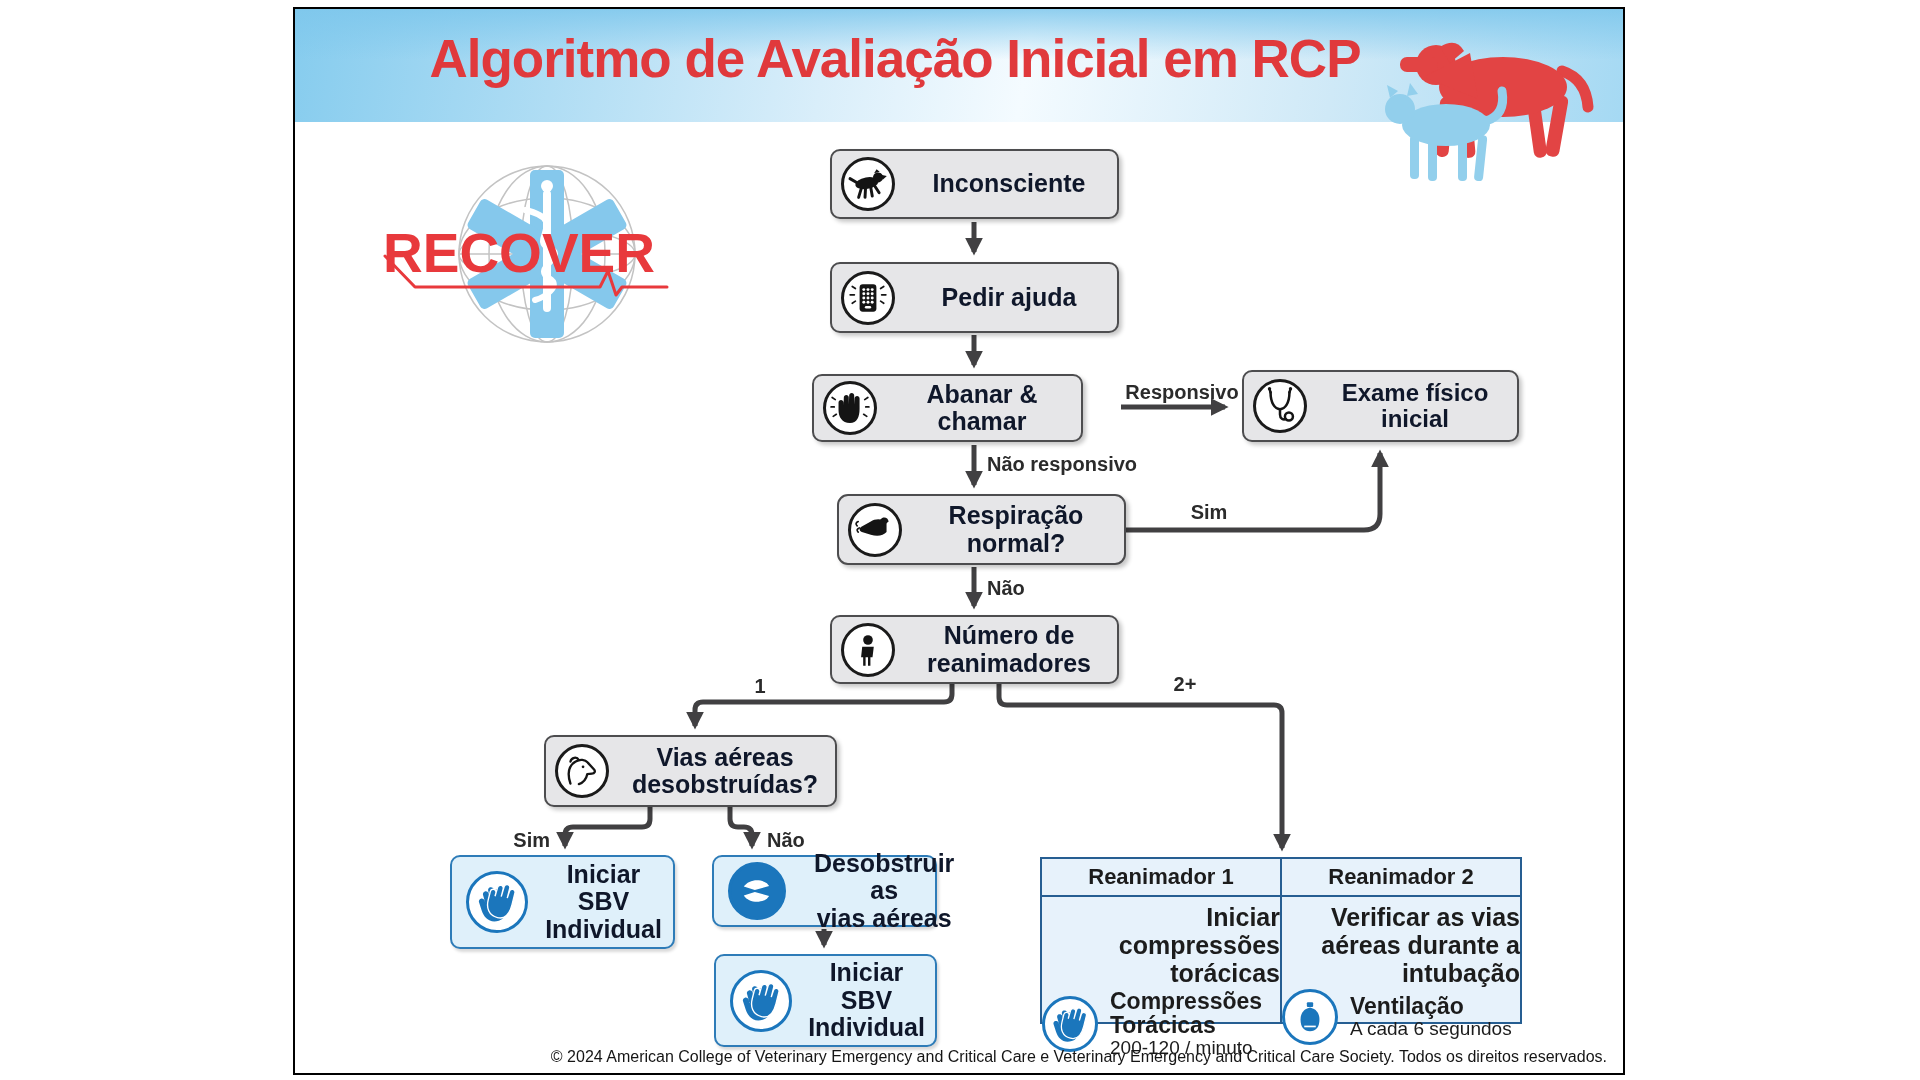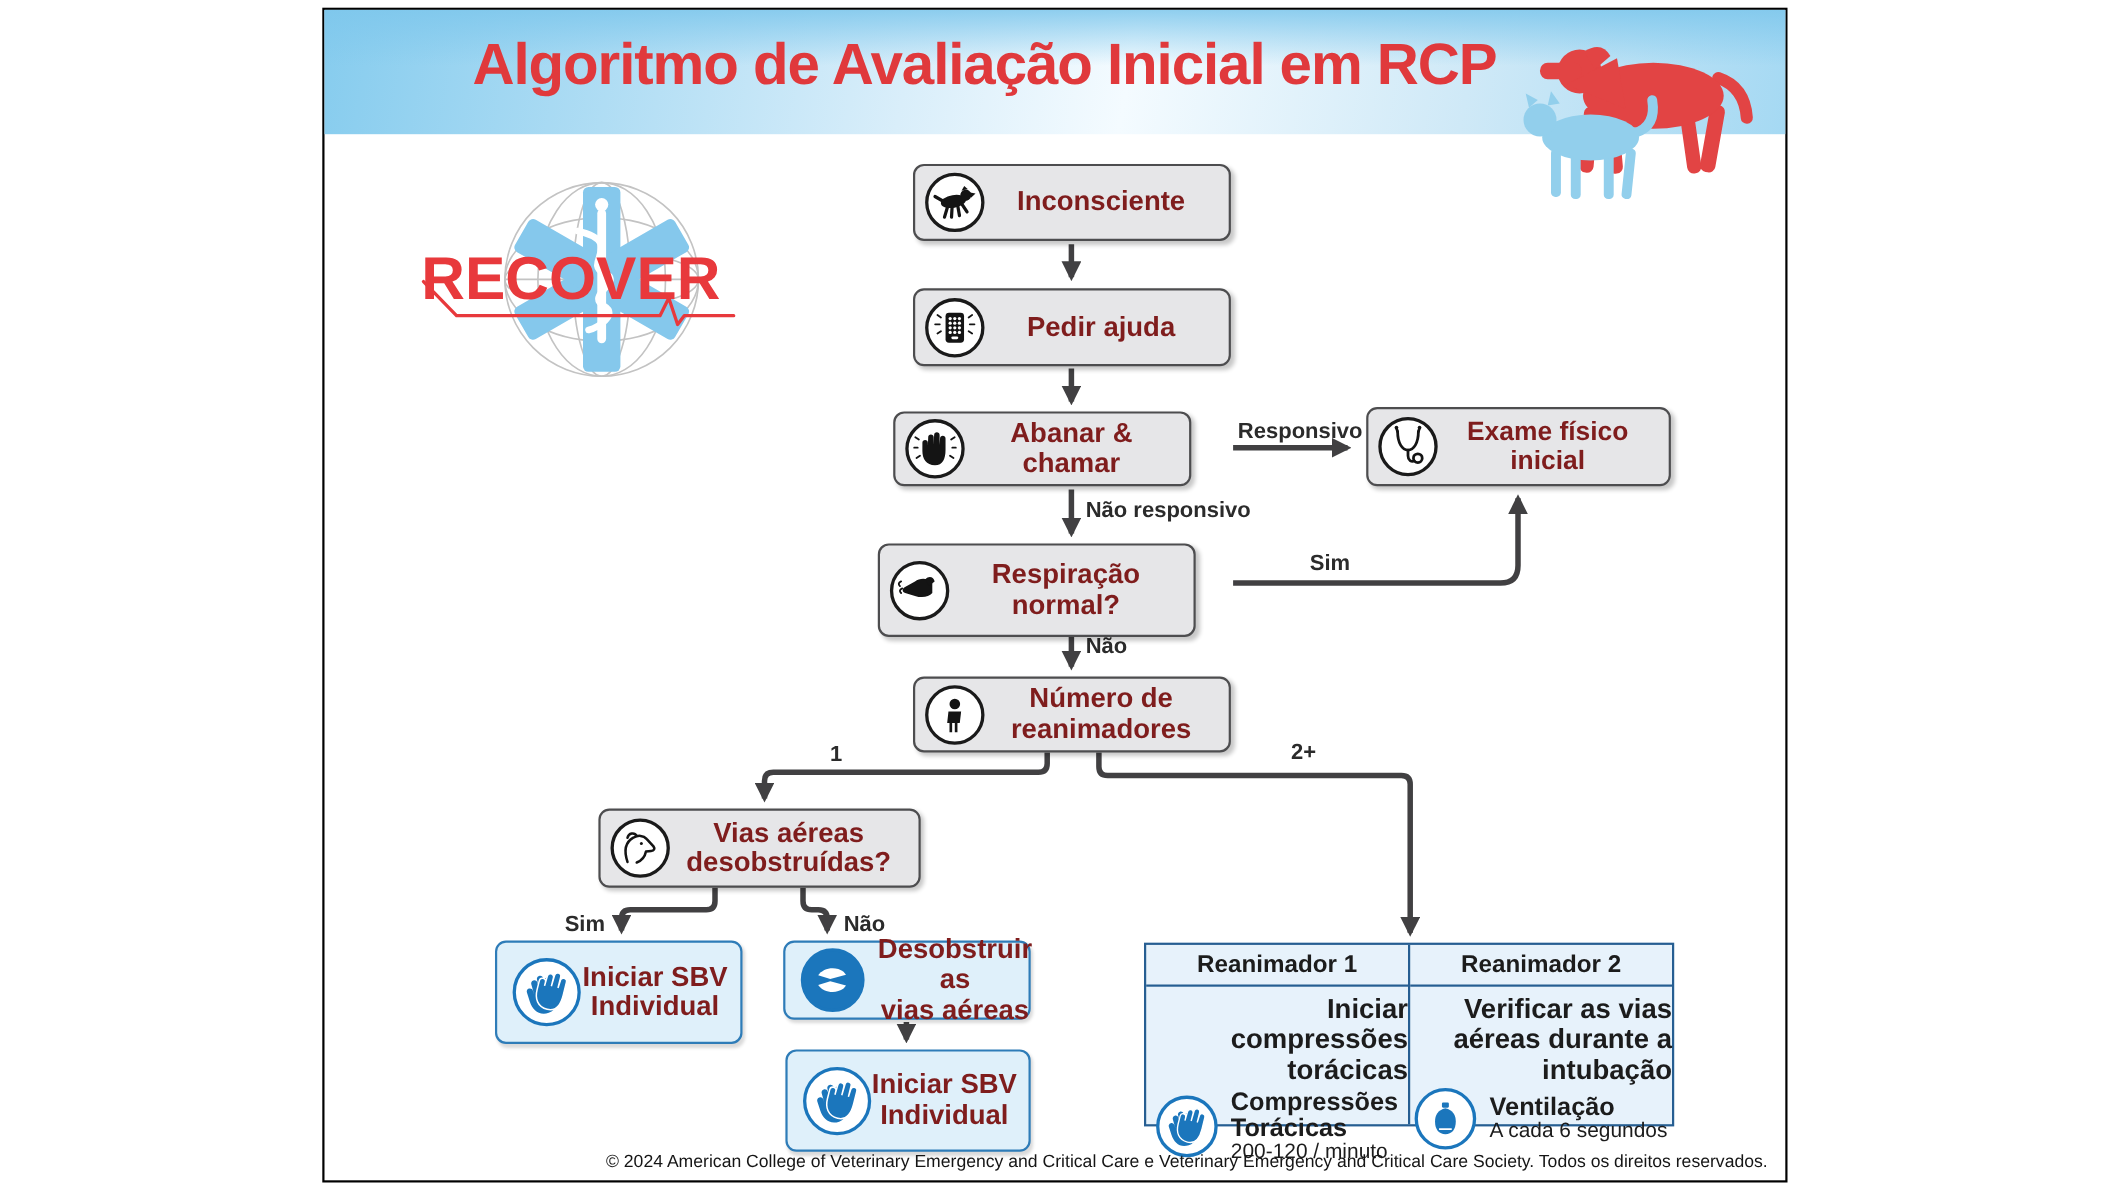--- a/index.html
+++ b/index.html
@@ -18,36 +18,36 @@
   .logo-word{position:absolute;left:88px;top:212px;font-size:55px;font-weight:bold;
              color:#e8393c;letter-spacing:0px;}
   .logo-ekg{position:absolute;left:80px;top:235px;width:300px;height:60px;}
   .connectors{position:absolute;left:0;top:0;width:1332px;height:1068px;pointer-events:none;}
   .node{position:absolute;display:flex;align-items:center;background:#e6e6e8;
         border:2px solid #4d4d4f;border-radius:10px;box-shadow:3px 3px 4px rgba(0,0,0,.22);
         box-sizing:border-box;}
   .icircle{width:54px;height:54px;border-radius:50%;border:3px solid #1a1a1a;background:#fff;
            flex:0 0 auto;margin-left:9px;display:flex;align-items:center;justify-content:center;
            box-sizing:border-box;}
-  .lbl{flex:1;text-align:center;font-weight:bold;font-size:25px;color:#7f1d1d;
-       padding:0 10px 0 0;line-height:1.1;}
+  .lbl{flex:1;text-align:center;font-weight:bold;font-size:25px;color:#0f172a;
+       padding:0 10px 0 16px;line-height:1.1;}
   .lbl.sm{font-size:24px;}
   .bluenode{background:#dff0fa;border-color:#2e7cb8;box-shadow:2px 3px 3px rgba(0,0,0,.15);}
   .bluenode .icircle{border-color:#1b76bc;width:62px;height:62px;margin-left:14px;}
   .bluenode .icircle.solid{background:#1b76bc;}
   .edge{position:absolute;font-weight:bold;font-size:20px;color:#2b2b2b;}
   .rtable{position:absolute;left:745px;top:848px;width:482px;height:167px;background:#e7f2fb;
           border:2.5px solid #265e92;box-sizing:border-box;display:flex;}
   .t-col{flex:1;display:flex;flex-direction:column;box-sizing:border-box;}
   .t-col.right{border-left:2px solid #265e92;}
   .t-head{height:36px;line-height:36px;text-align:center;font-weight:bold;font-size:22px;
           color:#1c1c1c;border-bottom:2px solid #265e92;}
   .t-title{text-align:right;font-weight:bold;font-size:25px;line-height:1.12;color:#1c1c1c;
            padding-top:6px;}
-  .t-row{display:flex;align-items:center;justify-content:center;gap:12px;margin-top:2px;}
+  .t-row{display:flex;align-items:center;justify-content:flex-start;gap:12px;margin-top:2px;}
   .t-circ{width:56px;height:56px;border-radius:50%;border:3px solid #1b76bc;background:#fff;
           display:flex;align-items:center;justify-content:center;box-sizing:border-box;flex:0 0 auto;}
   .t-cap{font-weight:bold;font-size:23px;line-height:1.05;color:#1c1c1c;}
   .t-sub{font-weight:normal;font-size:19px;color:#1c1c1c;}
   .footer{position:absolute;right:16px;bottom:7px;font-size:16px;color:#151515;}
   .defs{position:absolute;width:0;height:0;}
 </style>
 </head>
 <body>
 
@@ -224,21 +224,21 @@
             <line x1="-9" y1="-13" x2="-10" y2="-16"></line>
               <line x1="9" y1="-13" x2="10" y2="-16"></line>
           </g>
           <circle cx="-10" cy="-16.5" r="1.6" fill="#141414"></circle>
             <circle cx="10" cy="-16.5" r="1.6" fill="#141414"></circle>
         </svg>
       </div>
       <div class="lbl sm">Exame físico inicial</div>
     </div>
 
-    <div class="node" style="left:503px;top:485px;width:289px;height:85px;">
+    <div class="node" style="left:542px;top:485px;width:289px;height:71px;border-radius:11px;">
       <div class="icircle">
         <svg width="42" height="42" viewBox="-20 -20 40 40">
           <path d="M11,-8 C6,-11 0,-11 -4,-8 L-13,-3 C-15.5,-1.5 -15,1 -12.5,2 L-4,4.5 C2,6.5 8,5.5 11,2 Z" fill="#141414"></path>
           <path d="M5,-10 C8,-13.5 12.5,-12 13,-8 L8,-4 Z" fill="#141414"></path>
           <g fill="none" stroke="#141414" stroke-width="1.6" stroke-linecap="round">
             <path d="M-16,-8 q-3.5,1.5 -1,4"></path>
             <path d="M-15,-2 q-3.5,1.5 -1,4"></path>
           </g>
         </svg>
       </div>

